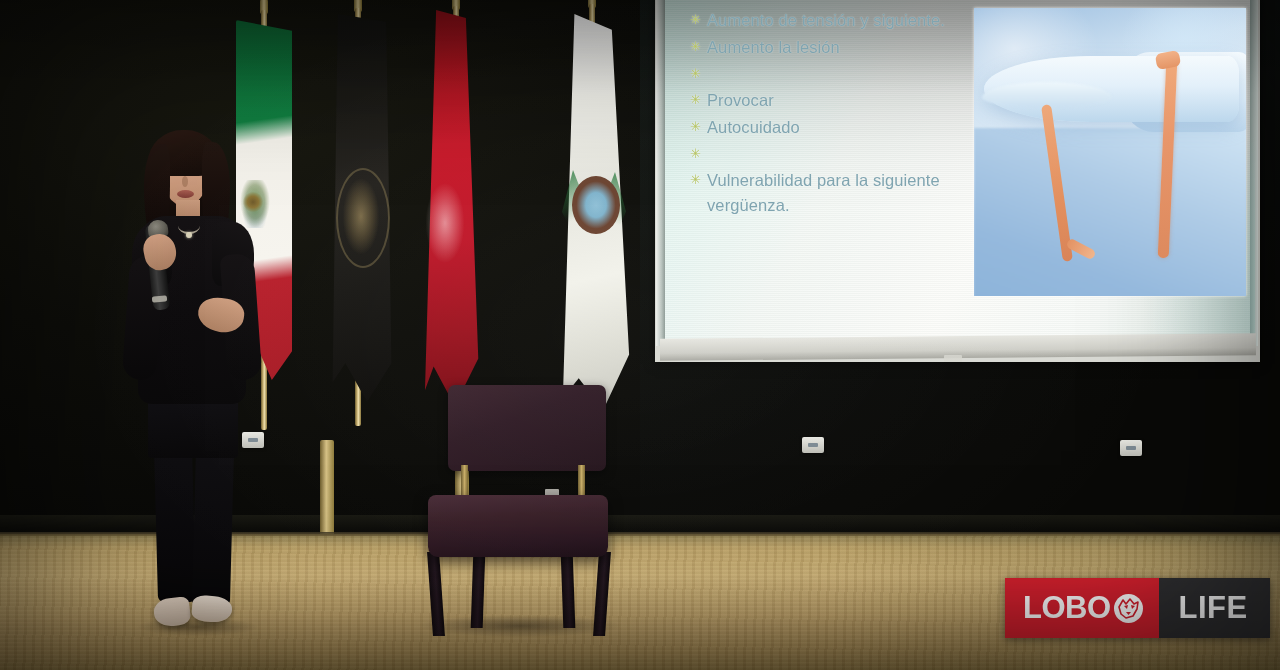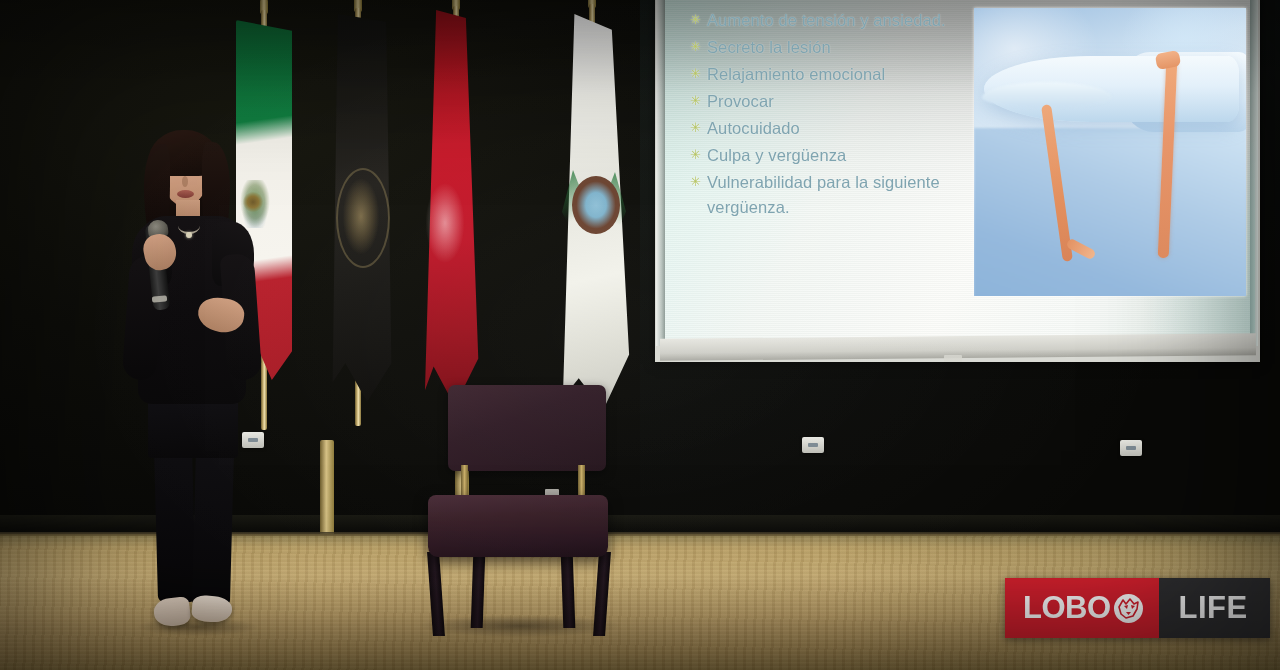--- a/index.html
+++ b/index.html
@@ -544,41 +544,39 @@
   <div class="wall-base"></div>
 
   <div class="screen-frame"></div>
   <div class="screen-surface"></div>
   <div class="screen-left-rail"></div>
   <div class="screen-right-rail"></div>
 
   <div class="slide-bullets">
     <div class="bullet-row">
       <span class="bullet-mark">✳</span>
-      <span class="bullet-text">Aumento de tensión y ansiedad.</span>
+      <span class="bullet-text">Aumento de tensión y siguiente.</span>
     </div>
     <div class="bullet-row">
       <span class="bullet-mark">✳</span>
-      <span class="bullet-text">Secreto la lesión</span>
+      <span class="bullet-text">Aumento la lesión</span>
     </div>
     <div class="bullet-row">
       <span class="bullet-mark">✳</span>
-      <span class="bullet-text">Relajamiento emocional</span>
     </div>
     <div class="bullet-row">
       <span class="bullet-mark">✳</span>
       <span class="bullet-text">Provocar</span>
     </div>
     <div class="bullet-row">
       <span class="bullet-mark">✳</span>
       <span class="bullet-text">Autocuidado</span>
     </div>
     <div class="bullet-row">
       <span class="bullet-mark">✳</span>
-      <span class="bullet-text">Culpa y vergüenza</span>
     </div>
     <div class="bullet-row">
       <span class="bullet-mark">✳</span>
       <span class="bullet-text">Vulnerabilidad para la siguiente vergüenza.</span>
     </div>
   </div>
 
   <div class="slide-photo">
     <div class="photo-bokeh"></div>
     <div class="photo-fabric"></div>

